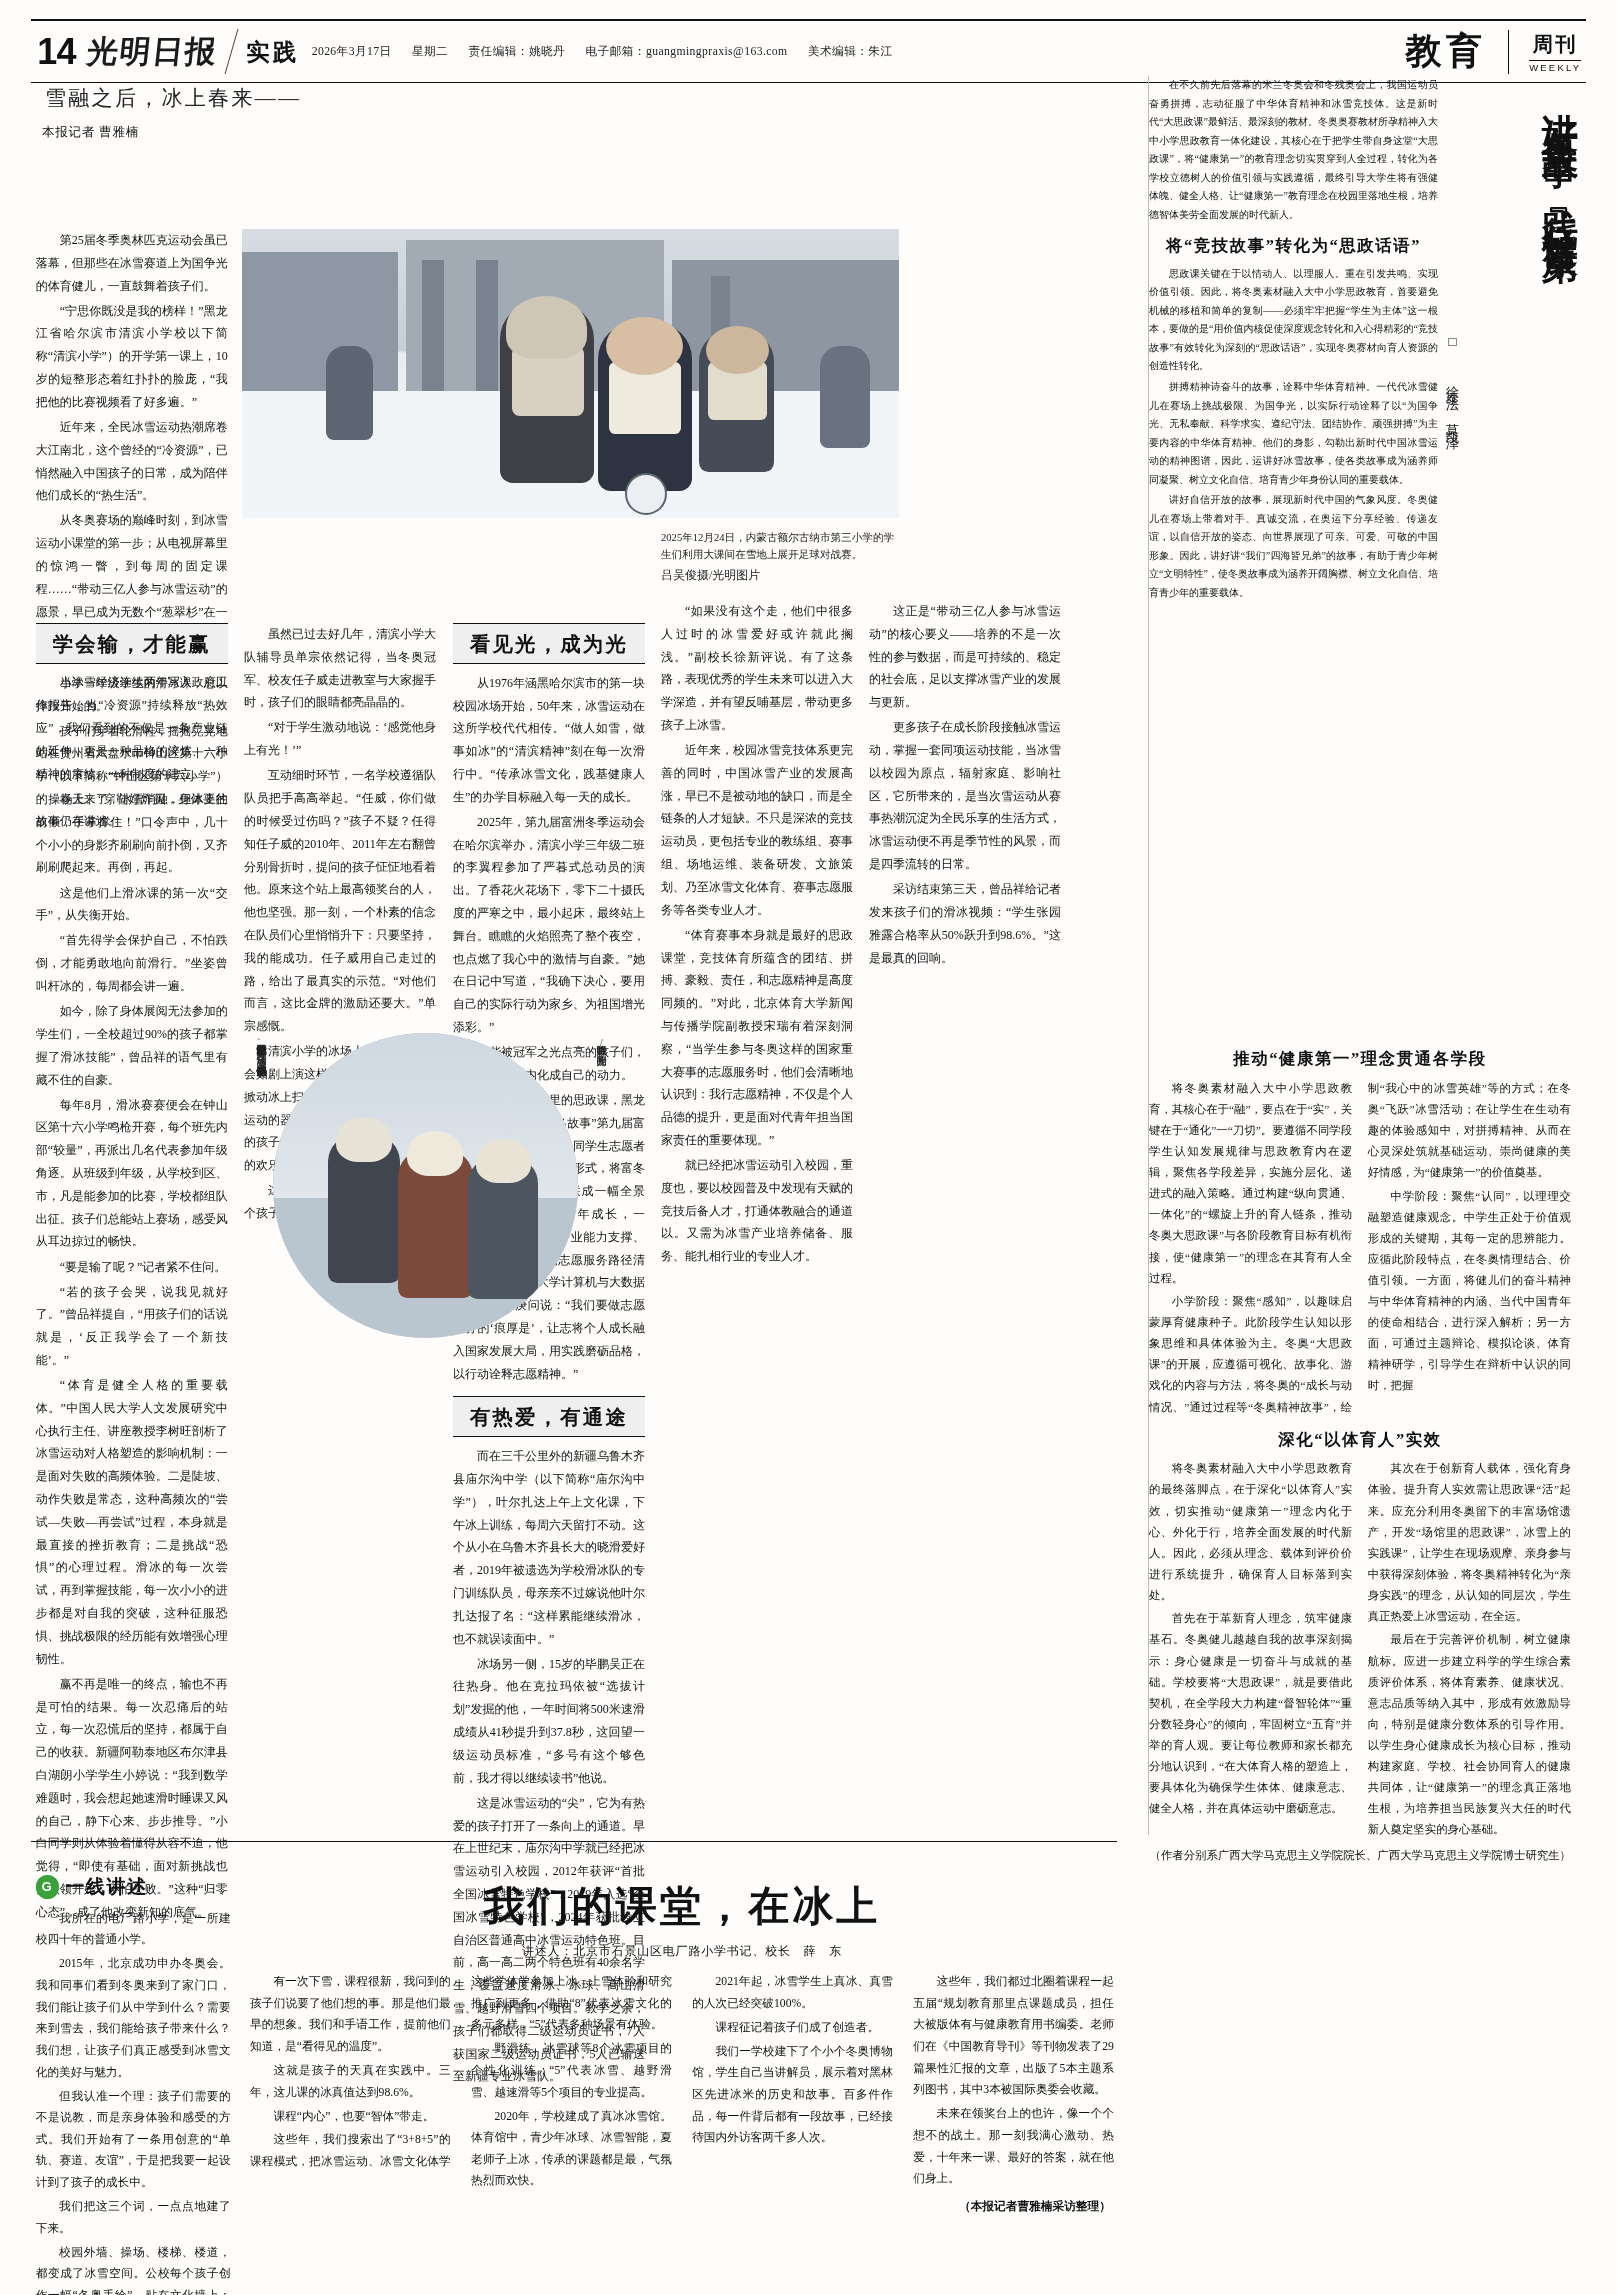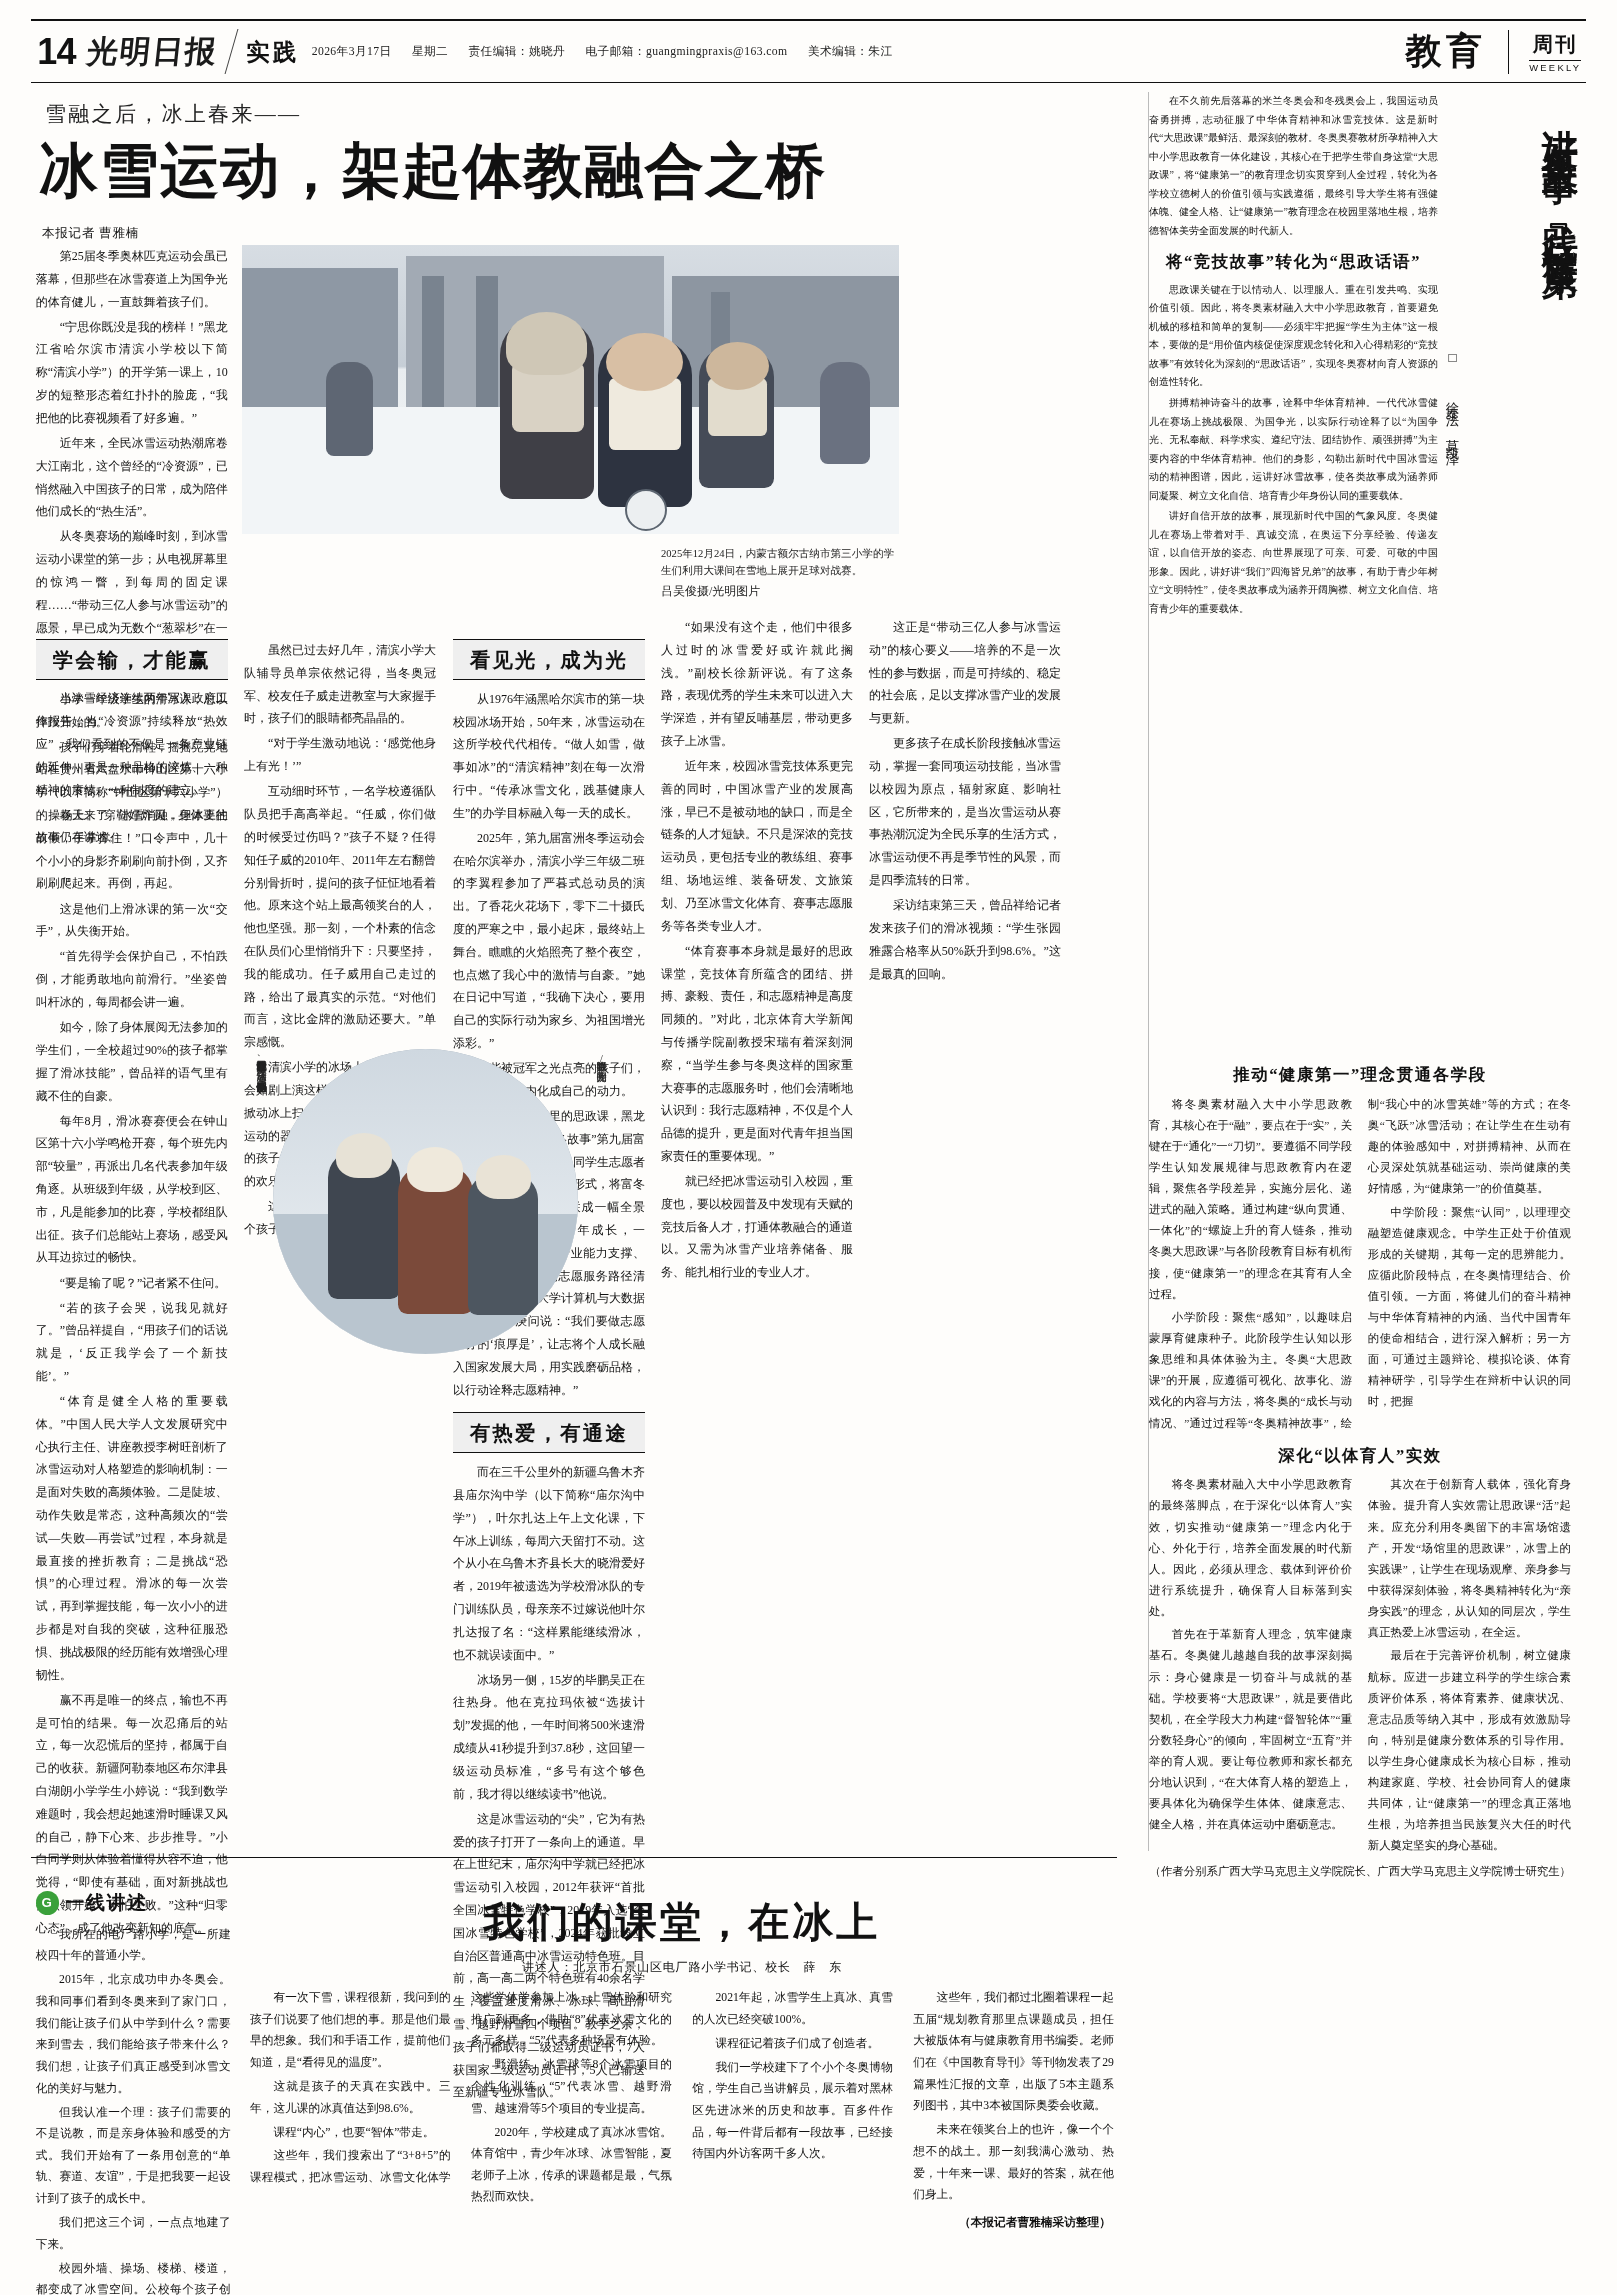--- a/index.html
+++ b/index.html
@@ -14,21 +14,21 @@
   .section-tag{font-size:23.4px;font-weight:700;letter-spacing:3.1px;padding-right:12.5px;}
   .md-meta{font-size:11.7px;color:#222;letter-spacing:0.4px;display:flex;gap:20.3px;align-items:center;white-space:nowrap;}
   .md-right{margin-left:auto;display:flex;align-items:center;gap:9px;}
   .edu-big{font-size:36px;font-weight:700;letter-spacing:4.7px;padding:0 12.5px;font-family:"DejaVu Serif",serif;}
   .edu-vline{width:0.8px;height:44px;background:#111;}
   .edu-stack{display:flex;flex-direction:column;align-items:center;padding-left:11px;padding-right:4.7px;}
   .edu-zk{font-size:20.3px;font-weight:700;letter-spacing:2.3px;}
   .edu-wk{font-size:9.4px;letter-spacing:2.3px;font-family:"Liberation Sans",sans-serif;border-top:0.8px solid #111;margin-top:2.3px;padding-top:1.6px;text-align:center;}
 
   
-  .body-wrap{position:absolute;left:31px;top:92px;width:1555px;height:2181px;}
+  .body-wrap{position:absolute;left:31px;top:76px;width:1555px;height:2181px;}
   .rightcol{position:absolute;right:0;top:0;width:438px;height:1759px;border-left:0.8px solid #bbb;padding-left:17px;box-sizing:border-box;}
   .leftwrap{position:absolute;left:0;top:0;width:1086px;}
 
   
   .kicker{font-size:21px;letter-spacing:2.3px;color:#222;margin:7.8px 0 4.7px 14px;}
   .headline{font-size:59px;font-weight:700;letter-spacing:1.6px;margin:0 0 4.7px 7.8px;font-family:"DejaVu Serif",serif;}
   .byline{font-size:12.5px;margin:12.5px 0 7.8px 11px;letter-spacing:0.8px;}
   .lead-col{position:absolute;left:4.7px;top:153px;width:192px;}
   .lead-col p{margin:0 0 2.3px 0;text-indent:2em;font-size:12px;line-height:1.9;text-align:justify;}
 
@@ -110,21 +110,20 @@
         <div class="edu-wk">WEEKLY</div>
       </div>
     </div>
   </div>
 
   <div class="body-wrap">
 
     <div class="leftwrap">
 
       <div class="kicker">雪融之后，冰上春来——</div>
-      <div class="headline">冰雪运动，架起体教融合之桥</div>
       <div class="byline">本报记者 曹雅楠</div>
 
       <div class="lead-col">
         <p>第25届冬季奥林匹克运动会虽已落幕，但那些在冰雪赛道上为国争光的体育健儿，一直鼓舞着孩子们。</p>
         <p>“宁思你既没是我的榜样！”黑龙江省哈尔滨市清滨小学校以下简称“清滨小学”）的开学第一课上，10岁的短整形态着红扑扑的脸庞，“我把他的比赛视频看了好多遍。”</p>
         <p>近年来，全民冰雪运动热潮席卷大江南北，这个曾经的“冷资源”，已悄然融入中国孩子的日常，成为陪伴他们成长的“热生活”。</p>
         <p>从冬奥赛场的巅峰时刻，到冰雪运动小课堂的第一步；从电视屏幕里的惊鸿一瞥，到每周的固定课程……“带动三亿人参与冰雪运动”的愿景，早已成为无数个“葱翠杉”在一次次滑行中用欢笑与汗水写就的成长注脚。</p>
         <p>当冰雪经济连续两年写入政府工作报告，当“冷资源”持续释放“热效应”，我们看到的不仅是一条产业链的延伸，更是一种品格的淬炼、一种精神的赓续、一种制度的建立。</p>
         <p>春天来了，冰雪消融，但冰上的故事仍在讲述。</p>
       </div>

